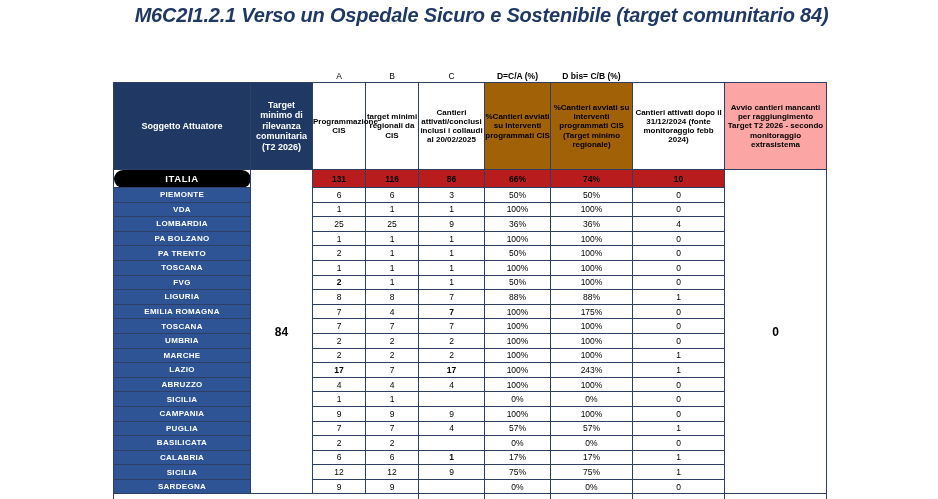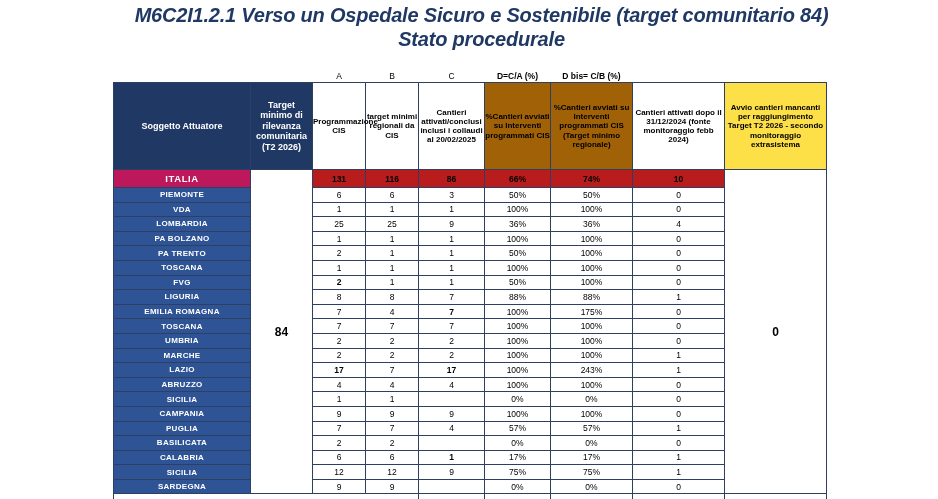--- a/index.html
+++ b/index.html
@@ -79,35 +79,36 @@
     background: #ffffff;
     color: #000000;
     font-size: 8px;
   }
   .hdr .h-orange {
     background: #a16207;
     color: #000000;
     font-size: 8px;
   }
   .hdr .h-green {
-    background: #fde047;
+    background: #fca5a5;
     color: #000000;
     font-size: 8px;
   }
   
   .italia td {
     height: 17px;
     font-weight: bold;
     font-size: 10px;
   }
   .italia .reg {
-    background: #be185d;
+    background: #000000;
     color: #ffffff;
     font-size: 9.5px;
     letter-spacing: 0.6px;
+    border-radius: 9px;
   }
   .italia .num {
     background: #b91c1c;
     color: #000;
   }
   
   .rrow td {
     height: 13.6px;
   }
   .rrow .reg {
@@ -156,21 +157,20 @@
     border: none !important;
   }
 </style>
 </head>
 <body>
 
 <div class="slide">
 
   <div class="title-block">
     <span>M6C2I1.2.1 Verso un Ospedale Sicuro e Sostenibile (target comunitario 84)</span>
-    <span class="title-line2">Stato procedurale</span>
   </div>
 
   <div class="table-wrap">
     <table class="main">
       <colgroup>
         <col style="width:137px">
         <col style="width:62px">
         <col style="width:53px">
         <col style="width:53px">
         <col style="width:66px">

